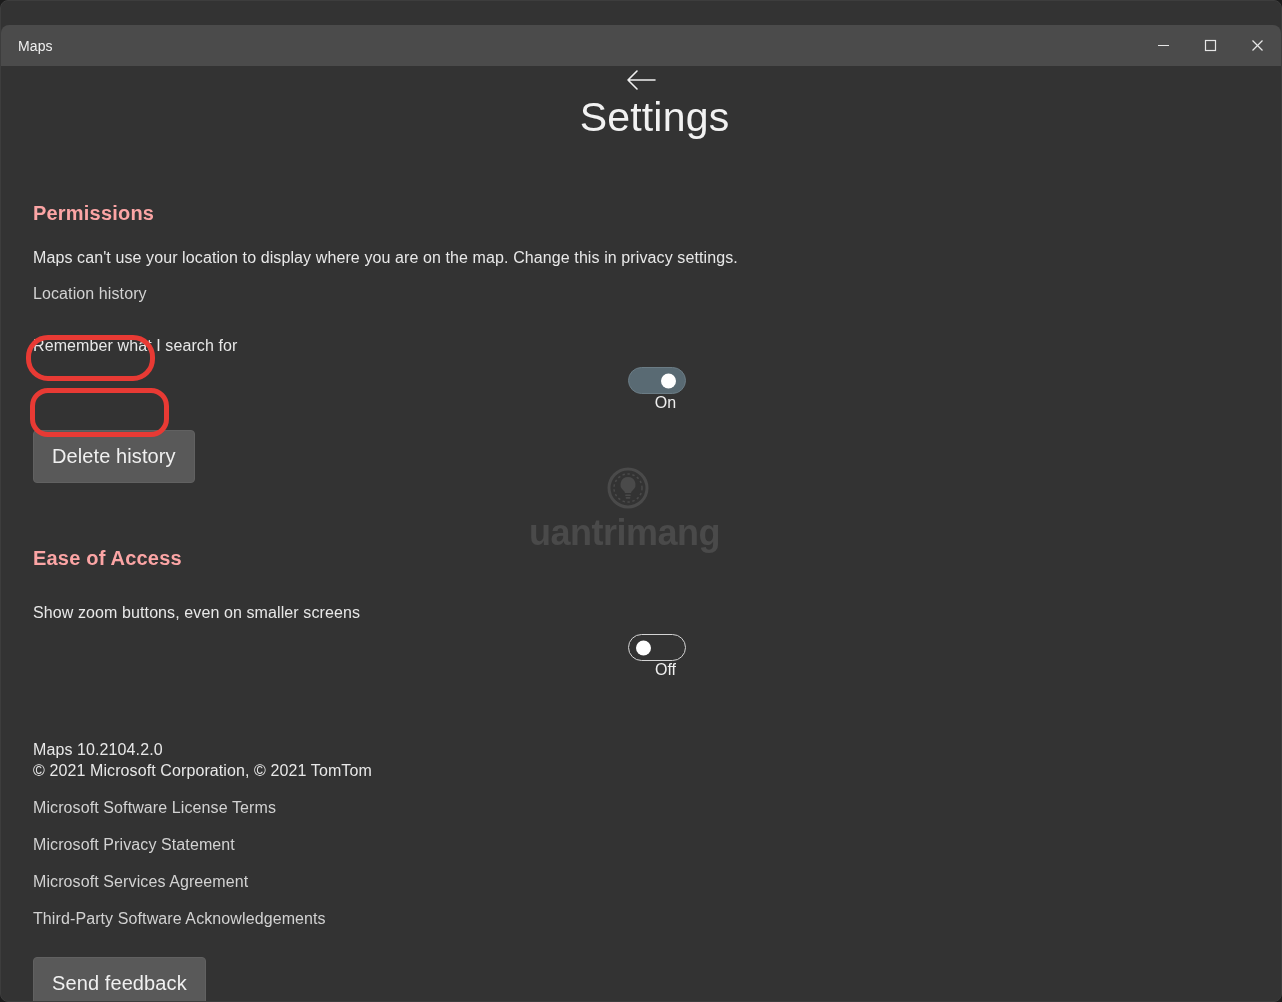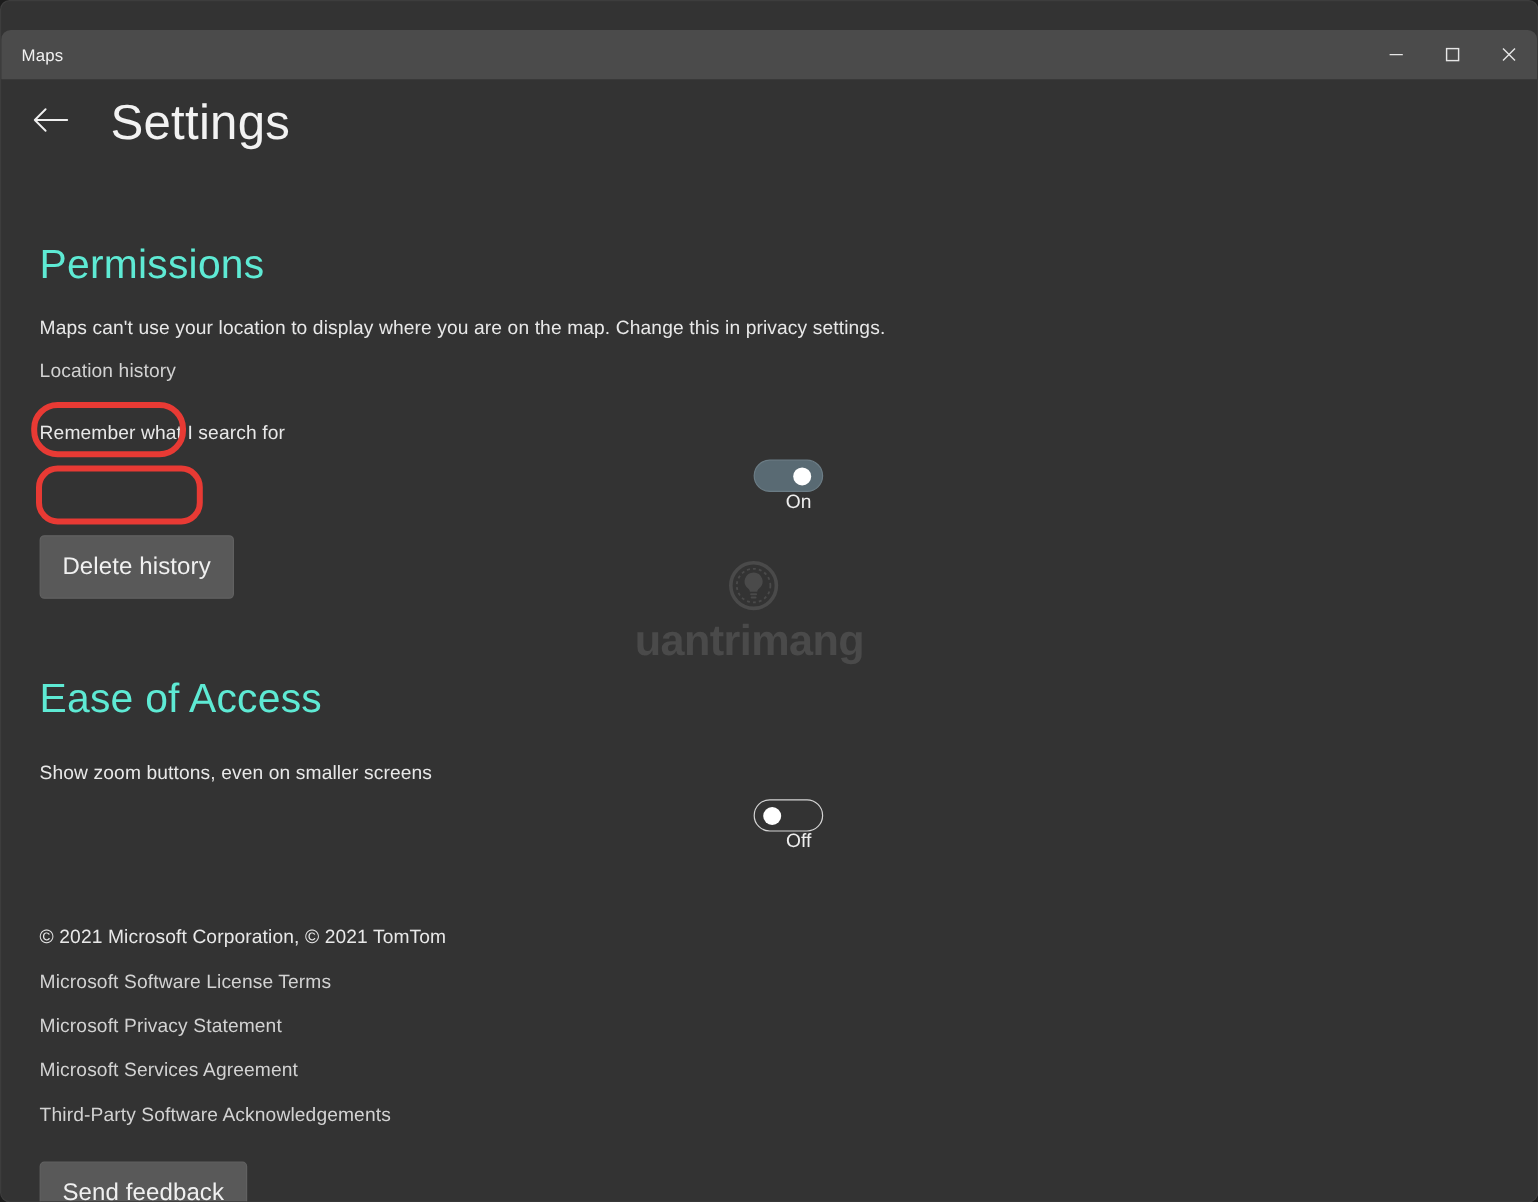--- a/index.html
+++ b/index.html
@@ -53,21 +53,21 @@
     align-items: center;
     justify-content: center;
   }
   .wc-btn svg { display: block; }
 
   
   .header {
     display: flex;
     align-items: center;
     height: 72px;
-    padding-left: 18px;
+    flex-direction: column;
   }
   .back-btn {
     width: 46px;
     height: 46px;
     display: flex;
     align-items: center;
     justify-content: center;
     border-radius: 4px;
   }
   .page-title {
@@ -80,23 +80,23 @@
   }
 
   
   .content {
     padding-left: 32px;
     padding-top: 64px;
     position: relative;
   }
 
   .section-heading {
-    font-size: 34px;
-    font-weight: 400;
-    color: #5eead4;
+    font-size: 20px;
+    font-weight: 700;
+    color: #fca5a5;
     letter-spacing: .2px;
   }
 
   .body-text {
     font-size: 16px;
     color: #e8e8e8;
     font-weight: 300;
     letter-spacing: .1px;
   }
 
@@ -275,20 +275,21 @@
       <div class="toggle-row mt-2">
         <div class="switch switch-off">
           <div class="knob"></div>
         </div>
         <div class="toggle-label">Off</div>
       </div>
     </div>
 
     <div style="margin-top:62px">
 
+      <div class="body-text mt-4">Maps 10.2104.2.0</div>
       <div class="body-text" style="margin-top:3px">© 2021 Microsoft Corporation, © 2021 TomTom</div>
 
       <div style="margin-top:19px">
         <div style="margin-bottom:19px"><a class="link" href="#">Microsoft Software License Terms</a></div>
         <div style="margin-bottom:19px"><a class="link" href="#">Microsoft Privacy Statement</a></div>
         <div style="margin-bottom:19px"><a class="link" href="#">Microsoft Services Agreement</a></div>
         <div><a class="link" href="#">Third-Party Software Acknowledgements</a></div>
       </div>
 
       <div style="margin-top:29px">

